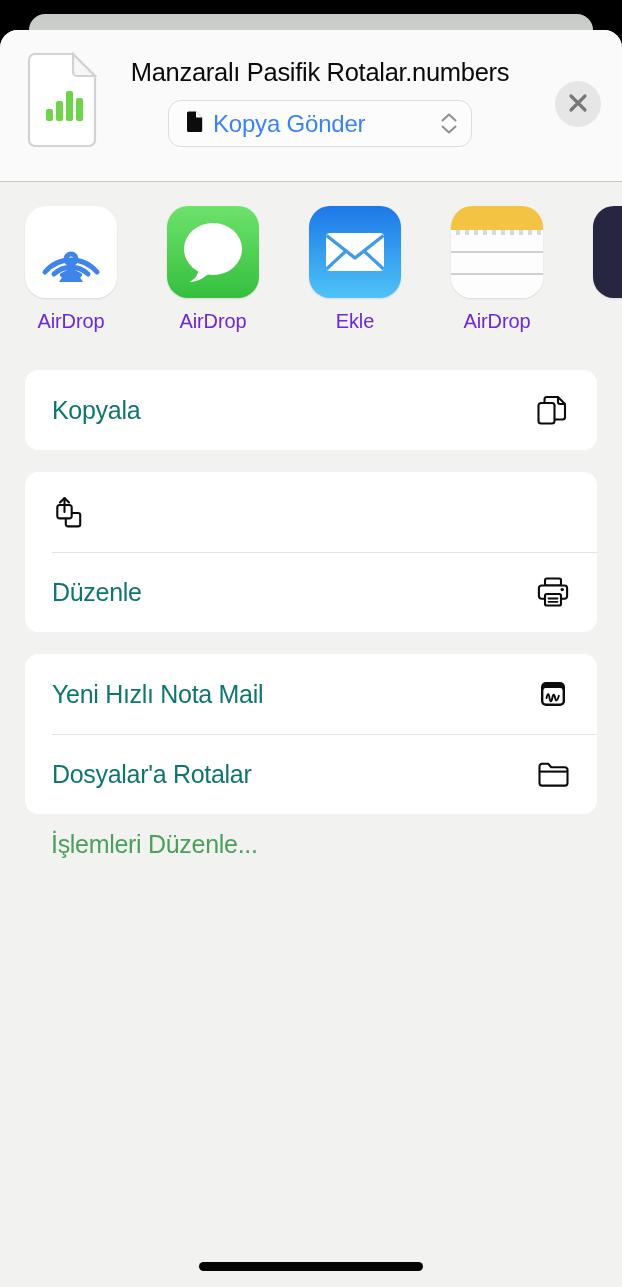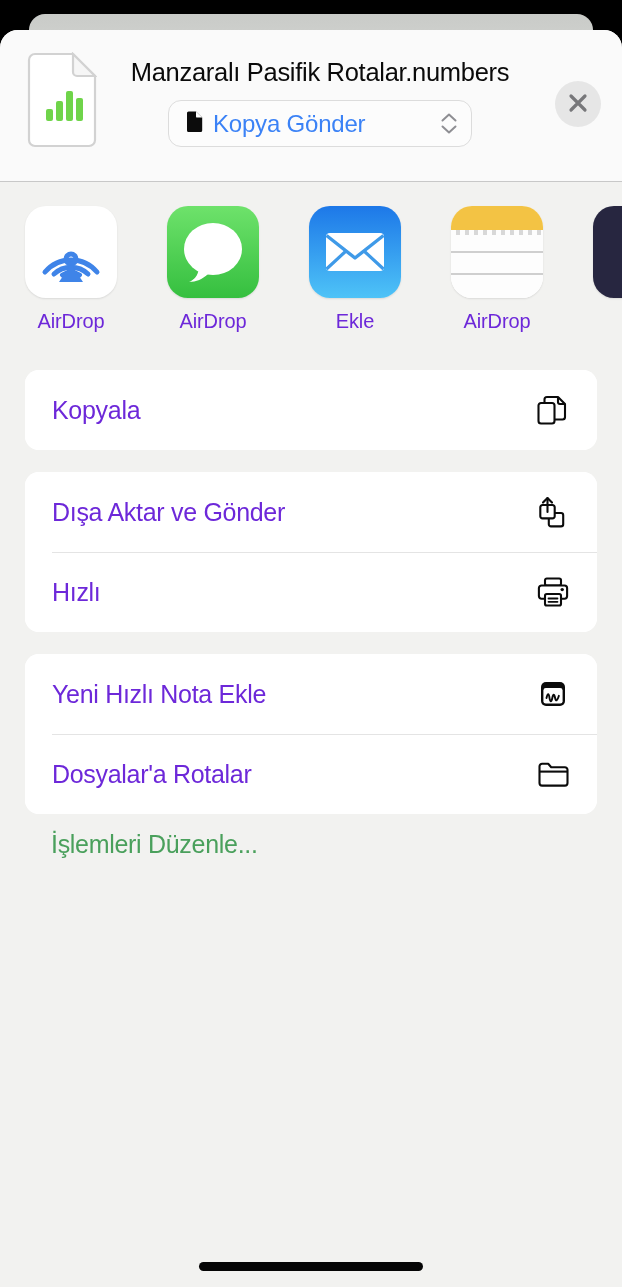--- a/index.html
+++ b/index.html
@@ -184,21 +184,21 @@
     left: 27px;
     right: 0;
     top: 0;
     height: 1px;
     background: #e4e4e4;
   }
 
   .row-label {
     flex: 1;
     font-size: 25px;
-    color: #6d28d9;
+    color: #0f766e;
     letter-spacing: -0.3px;
     white-space: nowrap;
   }
 
   .row-icon {
     width: 36px;
     height: 36px;
     display: flex;
     align-items: center;
     justify-content: center;
@@ -361,50 +361,49 @@
             <path d="M11 4 h11 l7 7 v13 a2.5 2.5 0 0 1-2.5 2.5 H11 A2.5 2.5 0 0 1 8.5 24 V6.5 A2.5 2.5 0 0 1 11 4 Z" fill="#fff" stroke="#0b0b0b" stroke-width="2.1" stroke-linejoin="round"></path>
             <path d="M22 4 v5 a2 2 0 0 0 2 2 h5" fill="none" stroke="#0b0b0b" stroke-width="2.1" stroke-linejoin="round"></path>
             <path d="M5 10 h11 a2.5 2.5 0 0 1 2.5 2.5 V28 A2.5 2.5 0 0 1 16 30.5 H5 A2.5 2.5 0 0 1 2.5 28 V12.5 A2.5 2.5 0 0 1 5 10 Z" fill="#fff" stroke="#0b0b0b" stroke-width="2.1" stroke-linejoin="round"></path>
           </svg>
         </span>
       </div>
     </div>
 
     <div class="group">
       <div class="row">
-        <span class="row-label">Dışa Aktar ve Gönder</span>
         <span class="row-icon">
           <svg width="34" height="34" viewBox="0 0 34 34">
             <path d="M15 18 h10 a2.2 2.2 0 0 1 2.2 2.2 v9 A2.2 2.2 0 0 1 25 31.4 H15 A2.2 2.2 0 0 1 12.8 29.2 v-9 A2.2 2.2 0 0 1 15 18 Z" fill="#fff" stroke="#0b0b0b" stroke-width="2.1" stroke-linejoin="round"></path>
             <path d="M6.5 10 h10 a2.2 2.2 0 0 1 2.2 2.2 v9 A2.2 2.2 0 0 1 16.5 23.4 H6.5 A2.2 2.2 0 0 1 4.3 21.2 v-9 A2.2 2.2 0 0 1 6.5 10 Z" fill="#fff" stroke="#0b0b0b" stroke-width="2.1" stroke-linejoin="round"></path>
             <path d="M11.5 17 V3.2" fill="none" stroke="#0b0b0b" stroke-width="2.1" stroke-linecap="round"></path>
             <path d="M7 7.6 L11.5 3 L16 7.6" fill="none" stroke="#0b0b0b" stroke-width="2.1" stroke-linecap="round" stroke-linejoin="round"></path>
           </svg>
         </span>
       </div>
       <div class="row">
-        <span class="row-label">Hızlı</span>
+        <span class="row-label">Düzenle</span>
         <span class="row-icon">
           <svg width="34" height="34" viewBox="0 0 34 34">
             <rect x="9" y="3.5" width="16" height="7" rx="1.8" fill="#fff" stroke="#0b0b0b" stroke-width="2.1"></rect>
             <path d="M5.5 10.5 h23 a2.6 2.6 0 0 1 2.6 2.6 v8 a2.6 2.6 0 0 1-2.6 2.6 h-23 A2.6 2.6 0 0 1 2.9 21.1 v-8 A2.6 2.6 0 0 1 5.5 10.5 Z" fill="#fff" stroke="#0b0b0b" stroke-width="2.1" stroke-linejoin="round"></path>
             <circle cx="26.2" cy="14.6" r="1.7" fill="#0b0b0b"></circle>
             <rect x="9" y="19" width="16" height="11.5" rx="1.8" fill="#fff" stroke="#0b0b0b" stroke-width="2.1"></rect>
             <g stroke="#0b0b0b" stroke-width="1.8" stroke-linecap="round">
               <line x1="12.5" y1="23.5" x2="21.5" y2="23.5"></line>
               <line x1="12.5" y1="26.8" x2="21.5" y2="26.8"></line>
             </g>
           </svg>
         </span>
       </div>
     </div>
 
     <div class="group">
       <div class="row">
-        <span class="row-label">Yeni Hızlı Nota Ekle</span>
+        <span class="row-label">Yeni Hızlı Nota Mail</span>
         <span class="row-icon">
           <svg width="34" height="34" viewBox="0 0 34 34">
             <rect x="5" y="5" width="24" height="24" rx="5" fill="#0b0b0b"></rect>
             <rect x="7.4" y="11" width="19.2" height="15.6" rx="2.4" fill="#ffffff"></rect>
             <path d="M10.5 21 c1.2-5 2.4-5 3 0 c0.6 4.4 2 4.4 2.8 0 c0.8-4.4 2-4.4 2.8 0 c0.7 3.6 2.2 3.2 3.8-2.2" fill="none" stroke="#0b0b0b" stroke-width="1.9" stroke-linecap="round" stroke-linejoin="round"></path>
           </svg>
         </span>
       </div>
       <div class="row">
         <span class="row-label">Dosyalar'a Rotalar</span>

